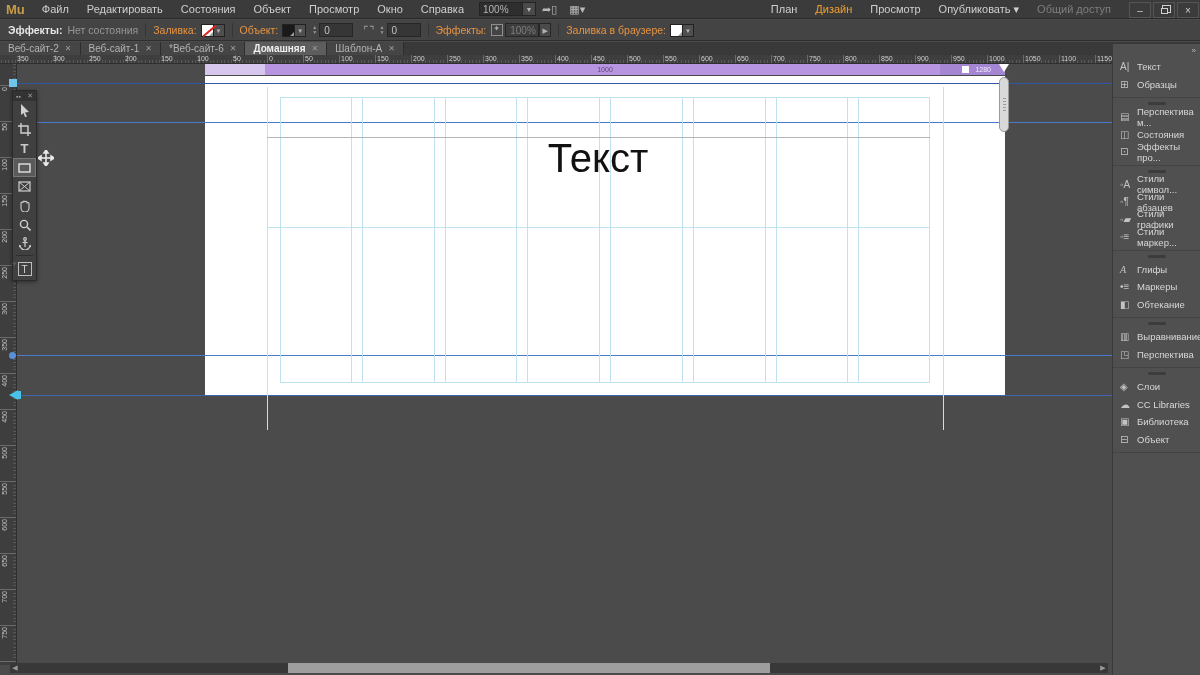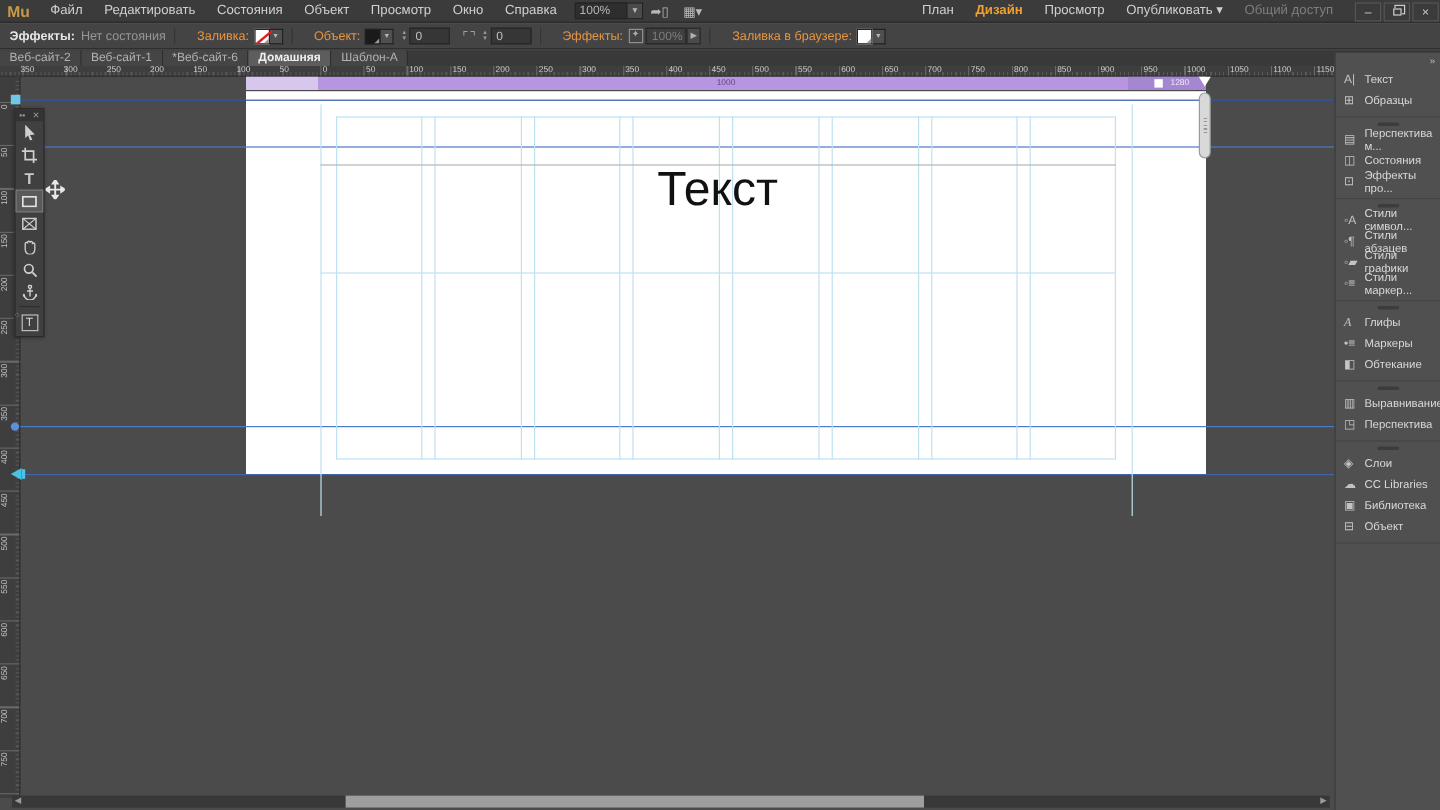--- a/index.html
+++ b/index.html
@@ -6,21 +6,21 @@
   html,body { width:1200px; height:675px; overflow:hidden; background:#2b2b2b;
               font-family:"Liberation Sans","DejaVu Sans",sans-serif; }
   .app { position:relative; width:1200px; height:675px; background:#4b4b4b; overflow:hidden; }
 
   
   .menubar { position:absolute; left:0; top:0; width:1200px; height:19px;
              background:#3b3b3b; border-bottom:1px solid #2a2a2a;
              display:flex; align-items:center; font-size:11px; color:#cfcfcf; }
   .logo { color:#c89b45; font-weight:bold; font-size:13px; padding:0 8px 0 6px; }
   .menu-item { padding:0 9px; line-height:19px; cursor:default; }
-  .menu-item.active { color:#f0a030;font-weight:bold; }
+  .menu-item.active { color:#f0a030; }
   .menu-item.disabled { color:#7e7e7e; }
   .zoom-box { display:flex; align-items:center; margin-left:6px; }
   .zoom-field { width:44px; height:14px; background:#2e2e2e; border:1px solid #242424;
                 color:#b5b5b5; font-size:10px; padding:0 3px; line-height:13px; }
   .dd-btn { width:13px; height:14px; background:#4a4a4a; border:1px solid #242424; border-left:none;
             color:#b5b5b5; font-size:7px; text-align:center; line-height:13px; }
   .tb-icon { color:#b9b9b9; font-size:11px; padding:0 6px; }
   .right-menus { display:flex; margin-left:auto; }
   .win-controls { display:flex; margin-left:8px; }
   .win-btn { width:22px; height:16px; margin:1px 1px 0 1px; color:#cfcfcf; text-align:center;
@@ -28,21 +28,21 @@
   .restore-glyph { display:inline-block; width:7px; height:6px; border:1px solid #cfcfcf;
                    box-shadow:2px -2px 0 -0px #3b3b3b, 2px -2px 0 1px #cfcfcf; margin-top:4px; }
 
   
   .controlbar { position:absolute; left:0; top:20px; width:1200px; height:21px; background:#444;
                 border-bottom:1px solid #2e2e2e; display:flex; align-items:center;
                 font-size:10.5px; color:#e5e5e5; }
   .cb-sep { width:1px; height:14px; background:#353535; margin:0 7px; }
   .cb-label-strong { font-weight:bold; margin-left:8px; }
   .cb-dim { color:#969696; margin-left:5px; }
-  .cb-link { color:#e89442; margin-left:11px; }
+  .cb-link { color:#e89442; margin-left:0; }
   .swatch { width:13px; height:13px; border:1px solid #222; background:#fff; margin-left:4px; position:relative; }
   .swatch.none:after { content:""; position:absolute; left:-1px; top:5px; width:17px; height:2px;
                        background:#d22; transform:rotate(-40deg); }
   .swatch.dark { background:#1a1a1a; }
   .swatch .corner { position:absolute; right:0; bottom:0; width:0; height:0;
                     border-left:4px solid transparent; border-bottom:4px solid #999; }
   .mini-dd { width:11px; height:13px; background:#4f4f4f; border:1px solid #222; border-left:none;
              color:#b5b5b5; font-size:6px; text-align:center; line-height:12px; }
   .stepper { display:flex; flex-direction:column; margin-left:6px; color:#9a9a9a; font-size:5px; line-height:5px; }
   .cb-field { width:34px; height:14px; background:#363636; border:1px solid #262626; color:#c2c2c2;
@@ -51,21 +51,21 @@
   .corners-icon { color:#9f9f9f; font-size:11px; margin-left:10px; letter-spacing:-1px; }
   .fx-icon { width:12px; height:12px; border:1px solid #8f8f8f; margin-left:5px; position:relative; }
   .fx-icon:before { content:"✦"; position:absolute; left:1px; top:-1px; font-size:8px; color:#aeaeae; }
   .arrow-btn { width:12px; height:14px; background:#4a4a4a; border:1px solid #262626; color:#b0b0b0;
                font-size:7px; text-align:center; line-height:13px; }
 
   
   .tabbar { position:absolute; left:0; top:42px; width:1200px; height:13px; background:#393939;
             display:flex; font-size:10px; }
   .tab { height:13px; padding:0 8px; background:#454545; border-right:1px solid #2d2d2d;
-         color:#b2b2b2; line-height:13px; display:flex; gap:6px; align-items:center;flex-direction:column; }
+         color:#b2b2b2; line-height:13px; display:flex; gap:6px; align-items:center; }
   .tab.active { background:#5d5d5d; color:#f0f0f0; font-weight:bold; }
   .tab .x { font-size:8px; color:#9a9a9a; font-weight:normal; }
 
   
   .workspace { position:absolute; left:0; top:55px; width:1200px; height:620px; }
   .canvas-area { position:absolute; left:0; top:0; width:1112px; height:620px; background:#4b4b4b; overflow:hidden; }
 
   
   .hruler { position:absolute; left:0; top:0; width:1112px; height:9px; background:#3e3e3e;
             border-bottom:1px solid #2f2f2f;

